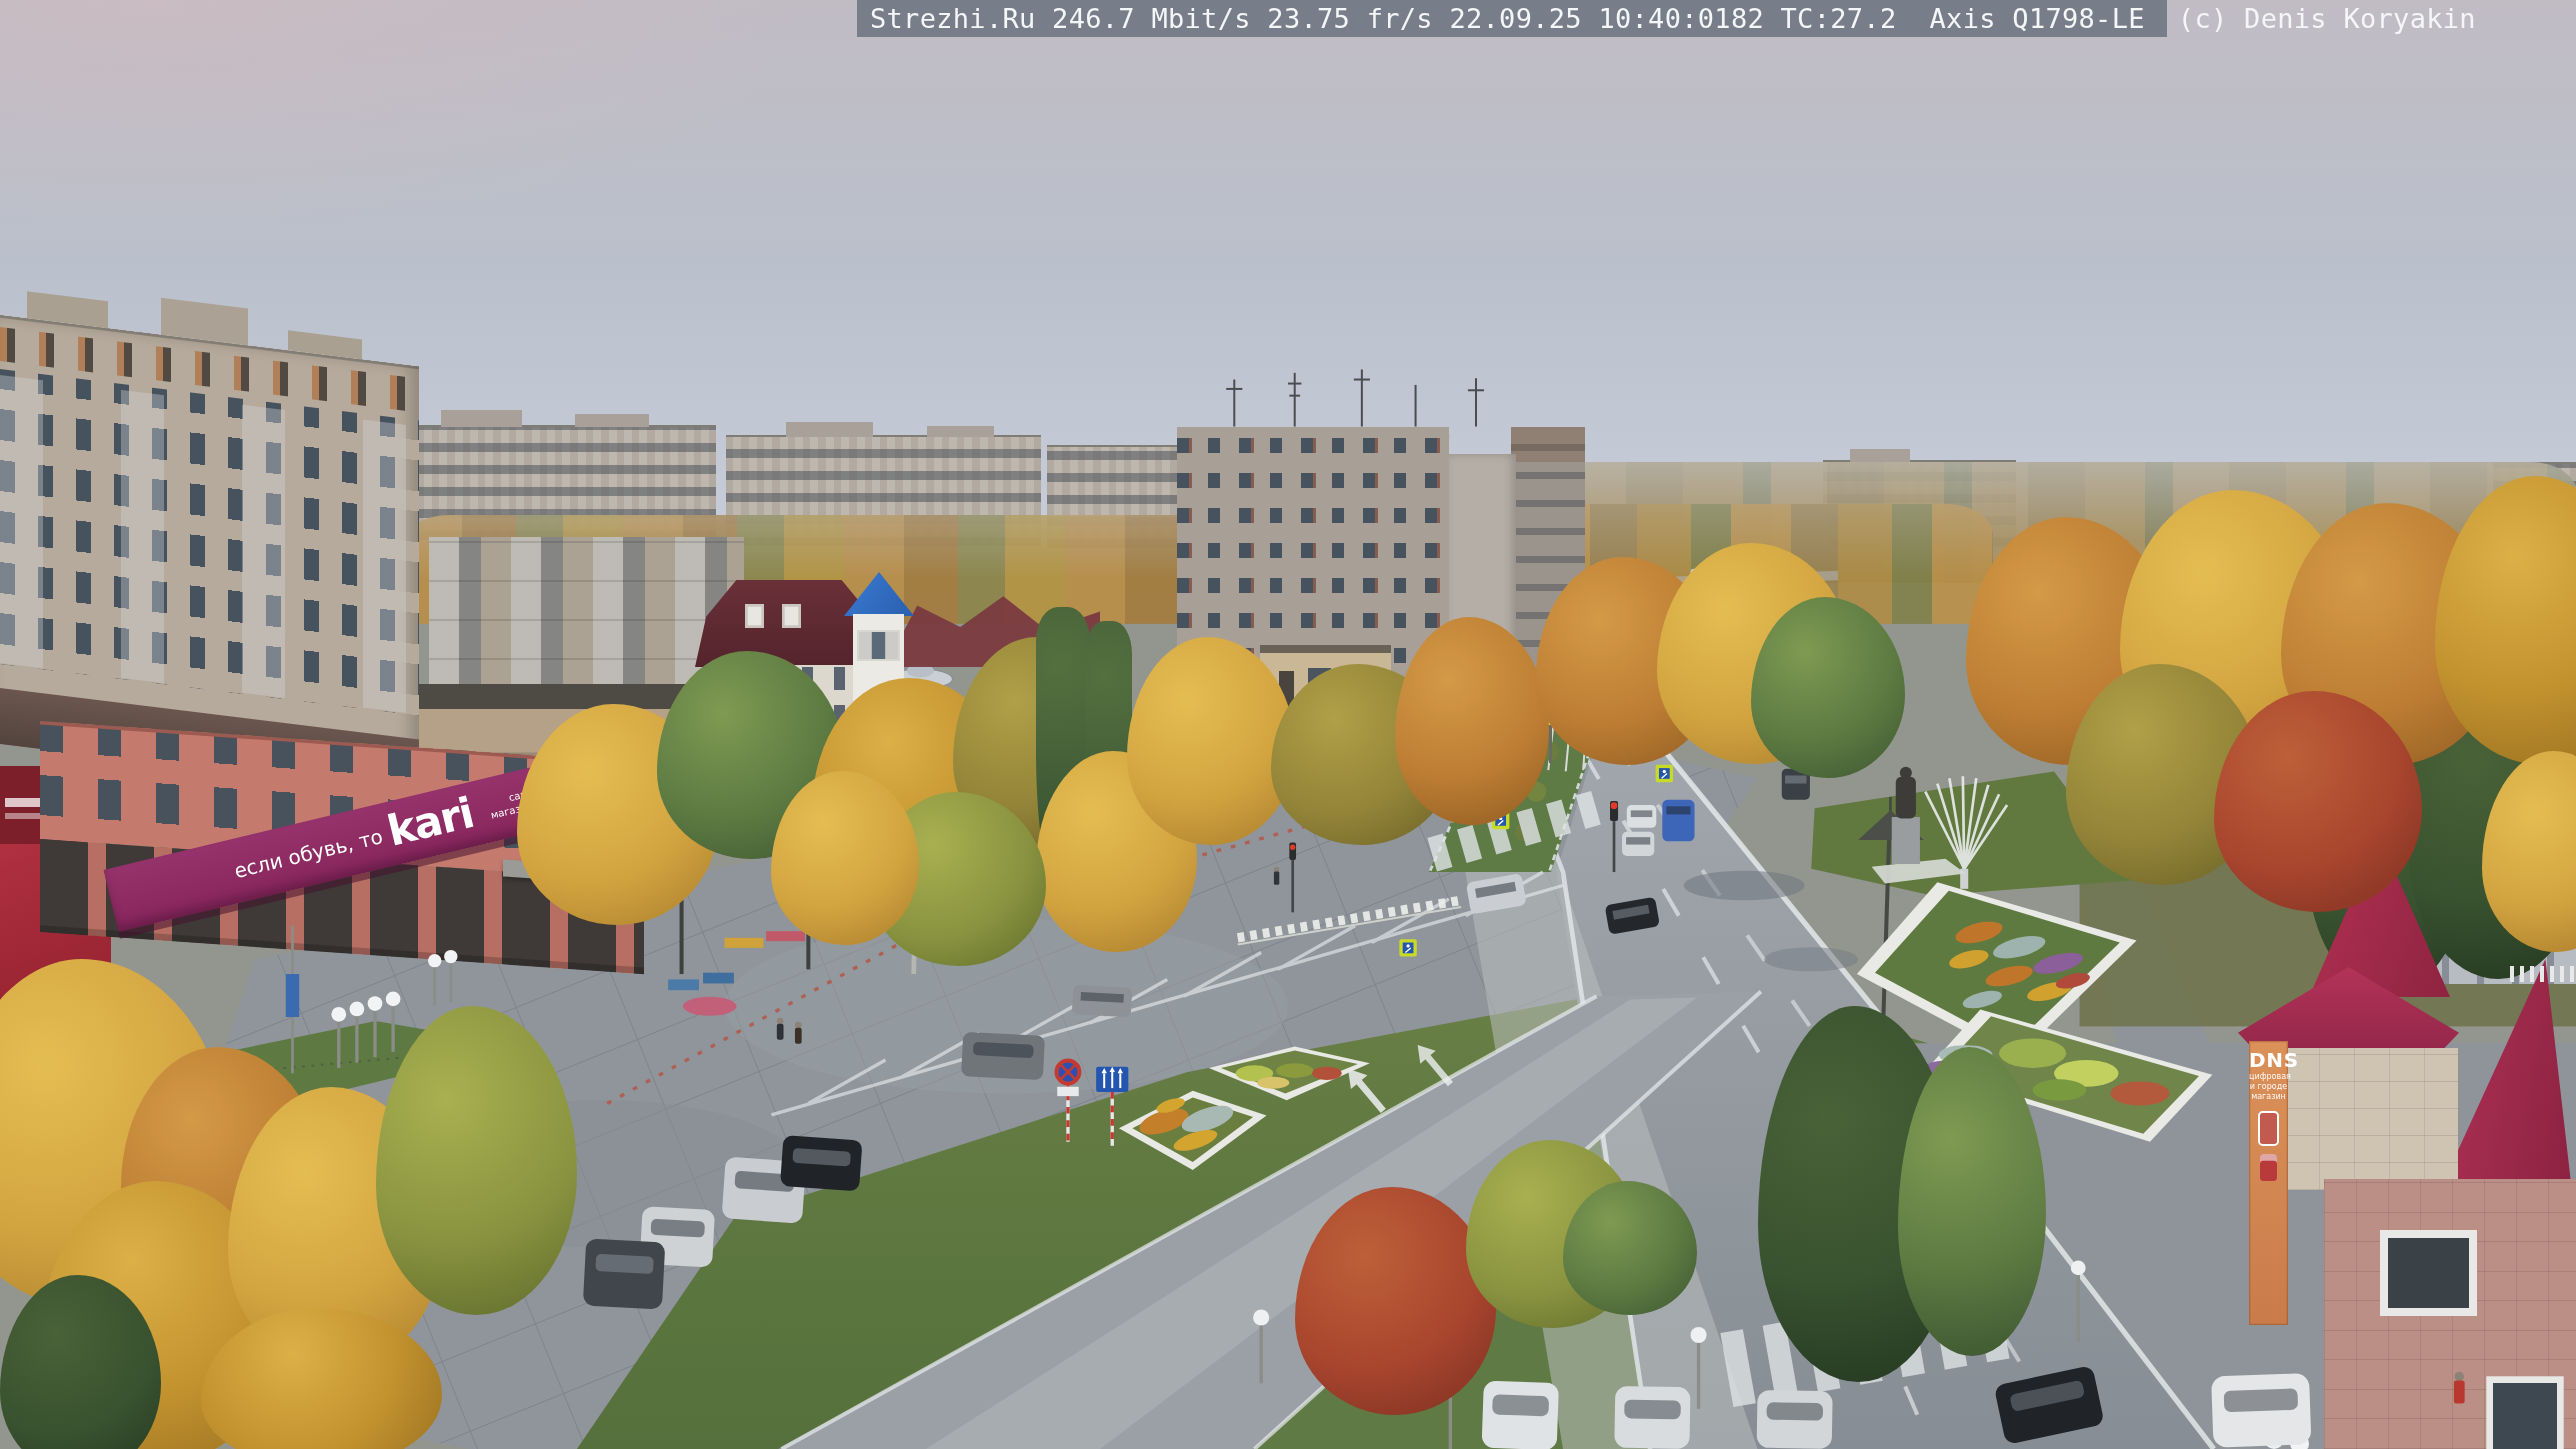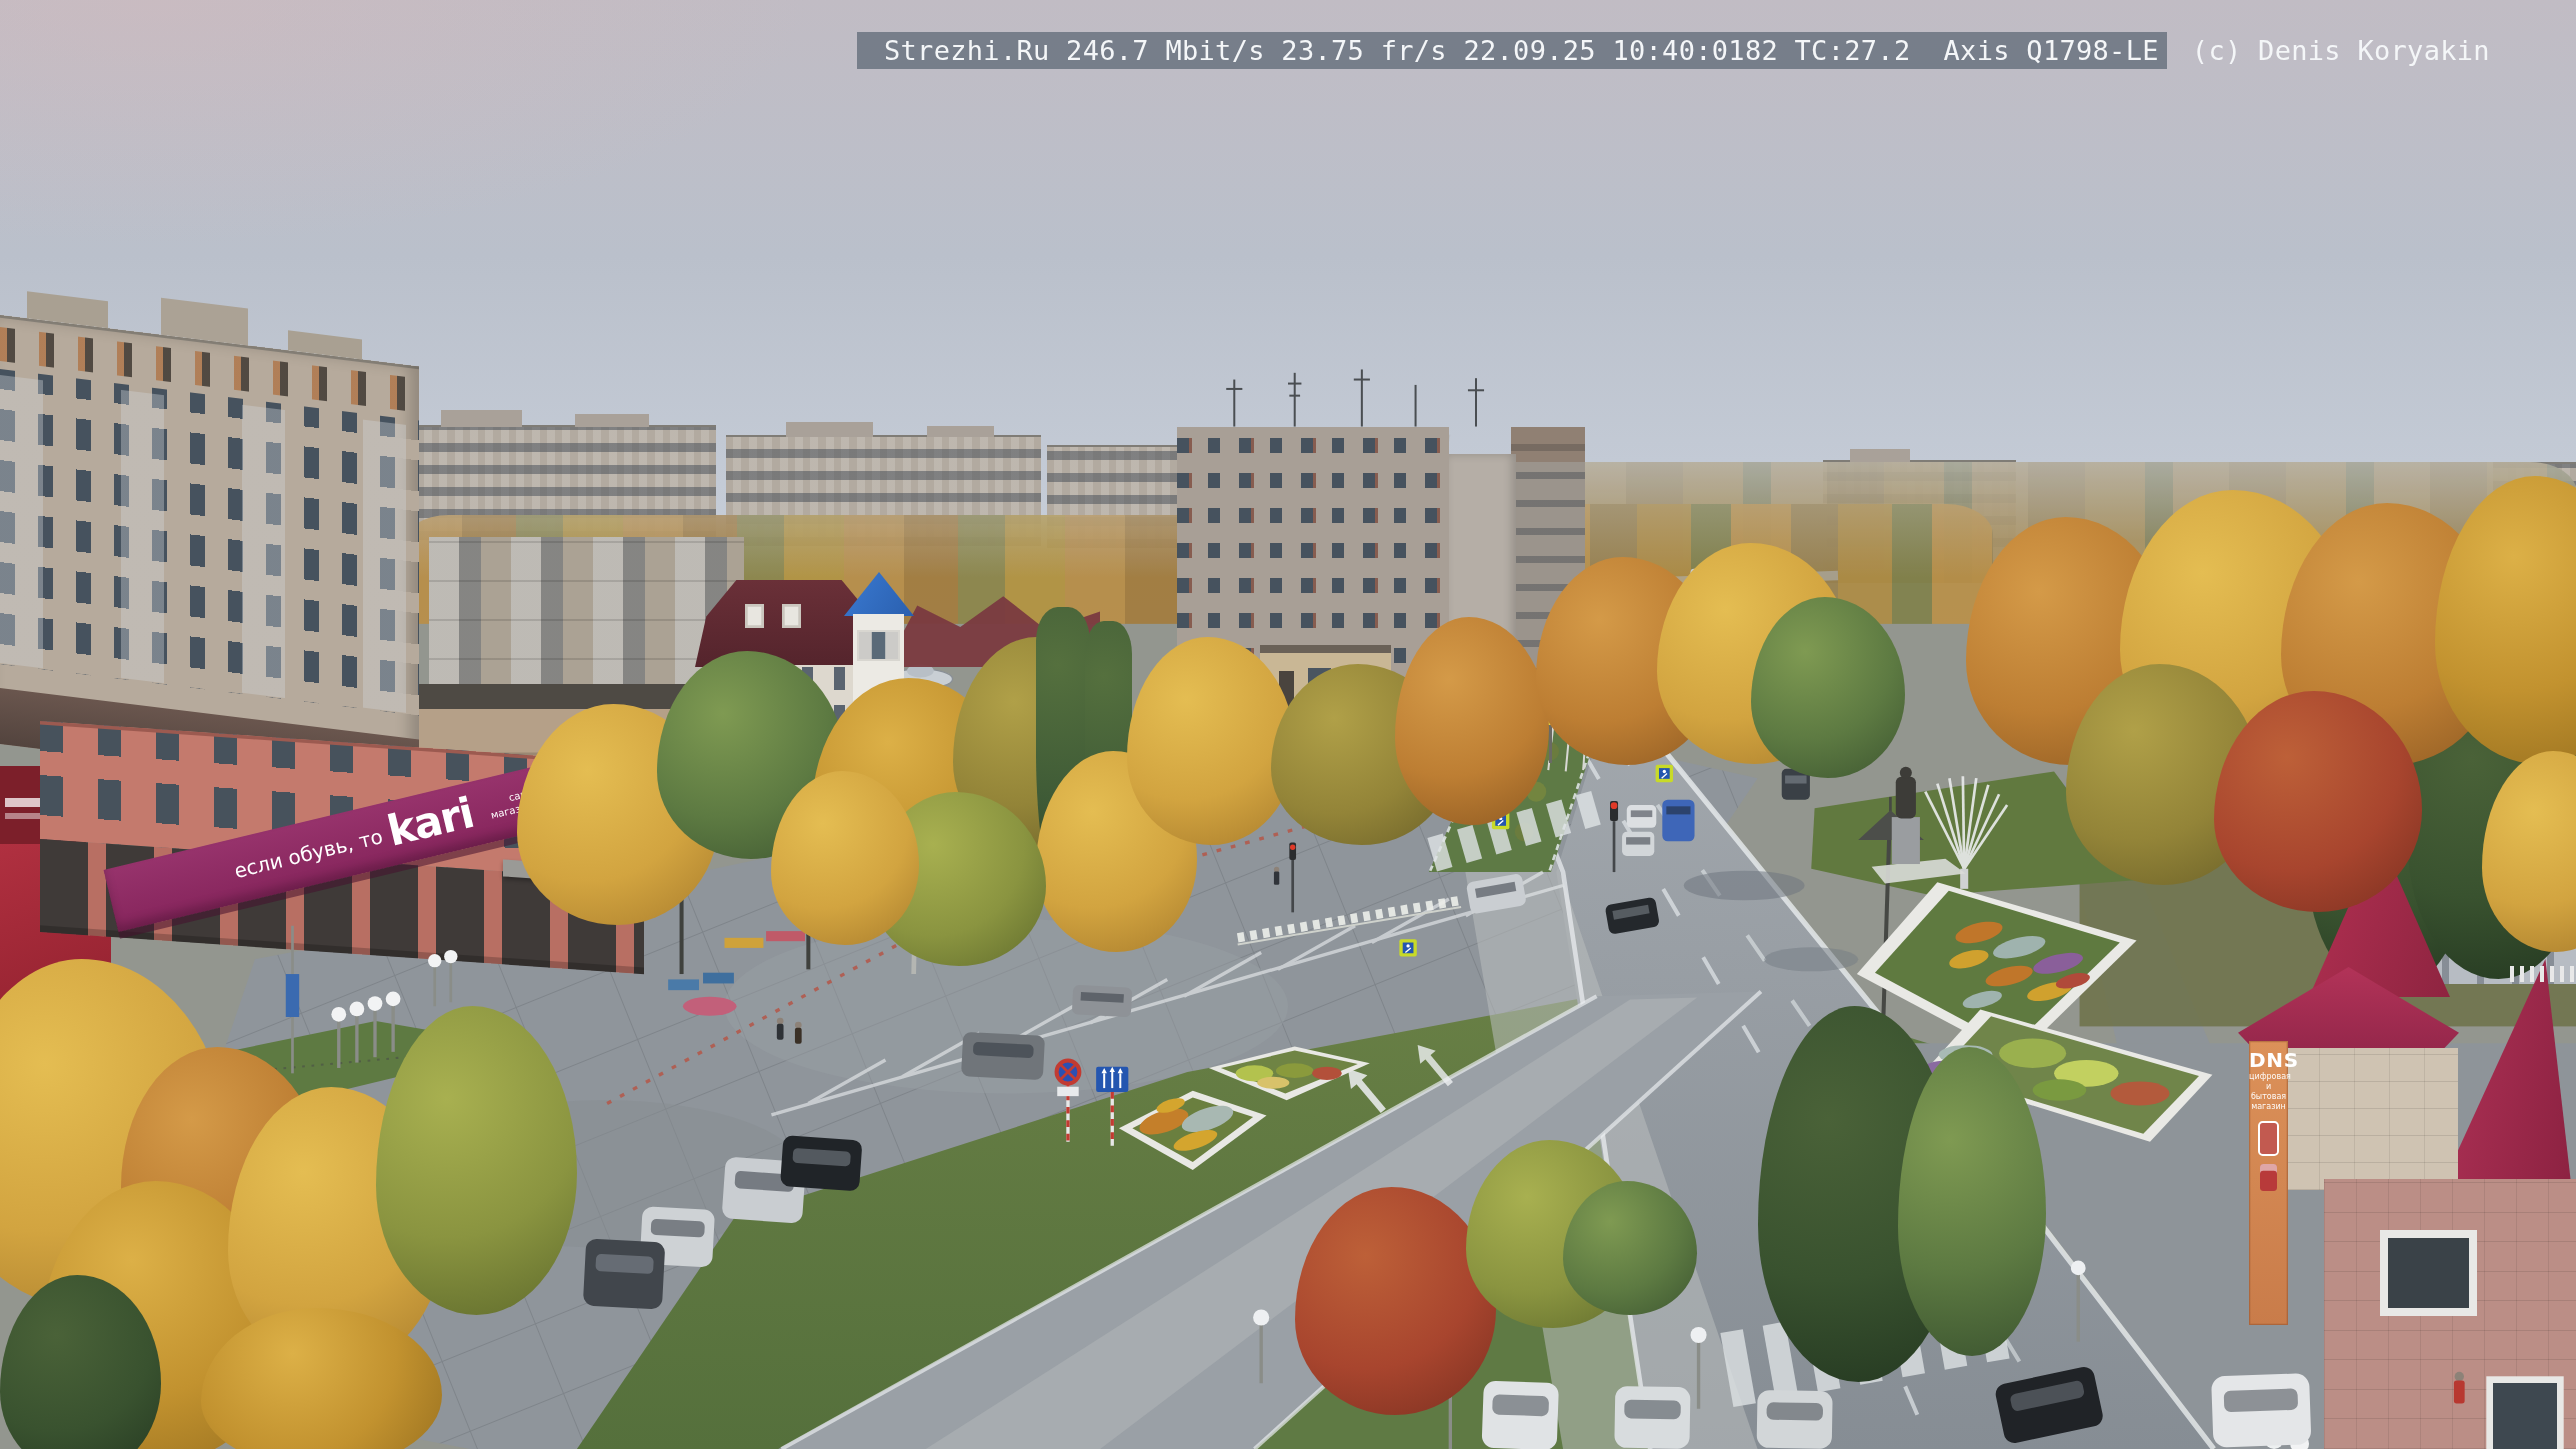--- a/index.html
+++ b/index.html
@@ -38,21 +38,21 @@
   .tO {background:radial-gradient(circle at 35% 30%, #d49a48, #bd7e33 55%, #8e5a22 100%);}
   .tR {background:radial-gradient(circle at 35% 30%, #bd6038, #a8452e 55%, #7a2f20 100%);}
   .tG {background:radial-gradient(circle at 35% 30%, #7f9a52, #5d7a42 55%, #3c5530 100%);}
   .tG2{background:radial-gradient(circle at 35% 30%, #a8b050, #8a9440 55%, #5f6b2c 100%);}
   .tOl{background:radial-gradient(circle at 35% 30%, #b0a048, #938438 55%, #6a6028 100%);}
   .tD {background:radial-gradient(circle at 35% 30%, #4a6238, #39522f 55%, #243821 100%);}
   .tP {border-radius:40% 40% 45% 45%/12% 12% 50% 50%;background:radial-gradient(circle at 40% 20%, #55703e, #3e5a36 60%, #2a4026 100%);}
   
   #topbar{left:857px;top:0;width:1310px;height:37px;background:rgba(108,117,130,.88);
     color:#f4f6f8;font:400 27px/38px "DejaVu Sans Mono",monospace;white-space:pre;
-    padding-left:27px;box-sizing:border-box;letter-spacing:0.3px;margin-top:32px;}
+    padding-left:13px;box-sizing:border-box;letter-spacing:0.3px;}
   
   #kariBanner{left:111px;top:869px;width:511px;height:64px;transform:rotate(-13.5deg);transform-origin:0 50%;
     background:linear-gradient(180deg,#97336c,#86255c);box-shadow:0 6.7px 0 rgba(70,16,46,.55), inset 0 -6.7px 9.4px rgba(0,0,0,.2);
     display:flex;align-items:center;color:#fff;}
   #kariBanner .slog{font-size:20px;margin-left:127px;white-space:nowrap;}
   #kariBanner .klogo{font-weight:bold;font-size:42px;letter-spacing:-1.3px;margin:0 17.4px 5.4px 6.7px;}
   #kariBanner .sub{font-size:10px;line-height:12.7px;text-align:center;white-space:nowrap;}
   #kariBanner .kbig{font-weight:bold;font-size:64px;letter-spacing:-2px;margin:0 12px 6.7px auto;}
   
   #dnsBanner{left:2249px;top:1041px;width:39px;height:284px;background:linear-gradient(180deg,#dc9159,#c97c4a);
@@ -559,21 +559,21 @@
   <div class="abs" style="left:2388px;top:1201px;width:188px;height:47px;clip-path:polygon(0 100%,12% 30%,88% 30%,100% 100%);background:#9e2a48;"></div>
   <div class="abs" style="left:2284px;top:1048px;width:174px;height:142px;background-color:#cfc3b2;background-image:repeating-linear-gradient(0deg, rgba(0,0,0,.1) 0 1.3px, transparent 1.3px 27px),repeating-linear-gradient(90deg, rgba(0,0,0,.08) 0 1.3px, transparent 1.3px 35px);"></div>
   <div class="abs" style="left:2324px;top:1179px;width:252px;height:270px;background-color:#bb8e86;background-image:repeating-linear-gradient(0deg, rgba(0,0,0,.1) 0 1.3px, transparent 1.3px 29.5px),repeating-linear-gradient(90deg, rgba(0,0,0,.08) 0 1.3px, transparent 1.3px 32px);"></div>
   <div class="abs" style="left:2388px;top:1238px;width:81px;height:70px;background:#3a4248;box-shadow:0 0 0 8px #e8e8e6;"></div>
   <div class="abs" style="left:2493px;top:1383px;width:64px;height:66px;background:#3e4850;box-shadow:0 0 0 6.7px #e8e8e6;"></div>
   <div class="abs" style="left:2510px;top:966px;width:66px;height:16px;background-image:repeating-linear-gradient(90deg,#e8e8e8 0 4px,transparent 4px 10px);"></div>
 
   <div id="dnsBanner" class="abs">
     <div class="logo">DNS</div>
     <div class="s">цифровая</div>
-    <div class="s">и бытовая</div>
+    <div class="s">и городе</div>
     <div class="s">магазин</div>
     <div class="phone"></div>
     <div class="fridge"></div>
   </div>
 
   <div class="abs" style="left:633px;top:733px;width:134px;height:31px;clip-path:polygon(0 62%,8% 100%,92% 100%,100% 62%,50% 0);background:#3e7a3e;"></div>
   <div class="abs" style="left:639px;top:762px;width:123px;height:36px;background:#ded6a6;box-shadow:inset 0 -4px 0 rgba(0,0,0,.15);">
     <div class="abs" style="left:35px;top:6.7px;width:17.4px;height:29.5px;background:#6a5a3c;"></div>
     <div class="abs" style="left:64px;top:8px;width:40px;height:17.4px;background:#7a7664;"></div>
   </div>

